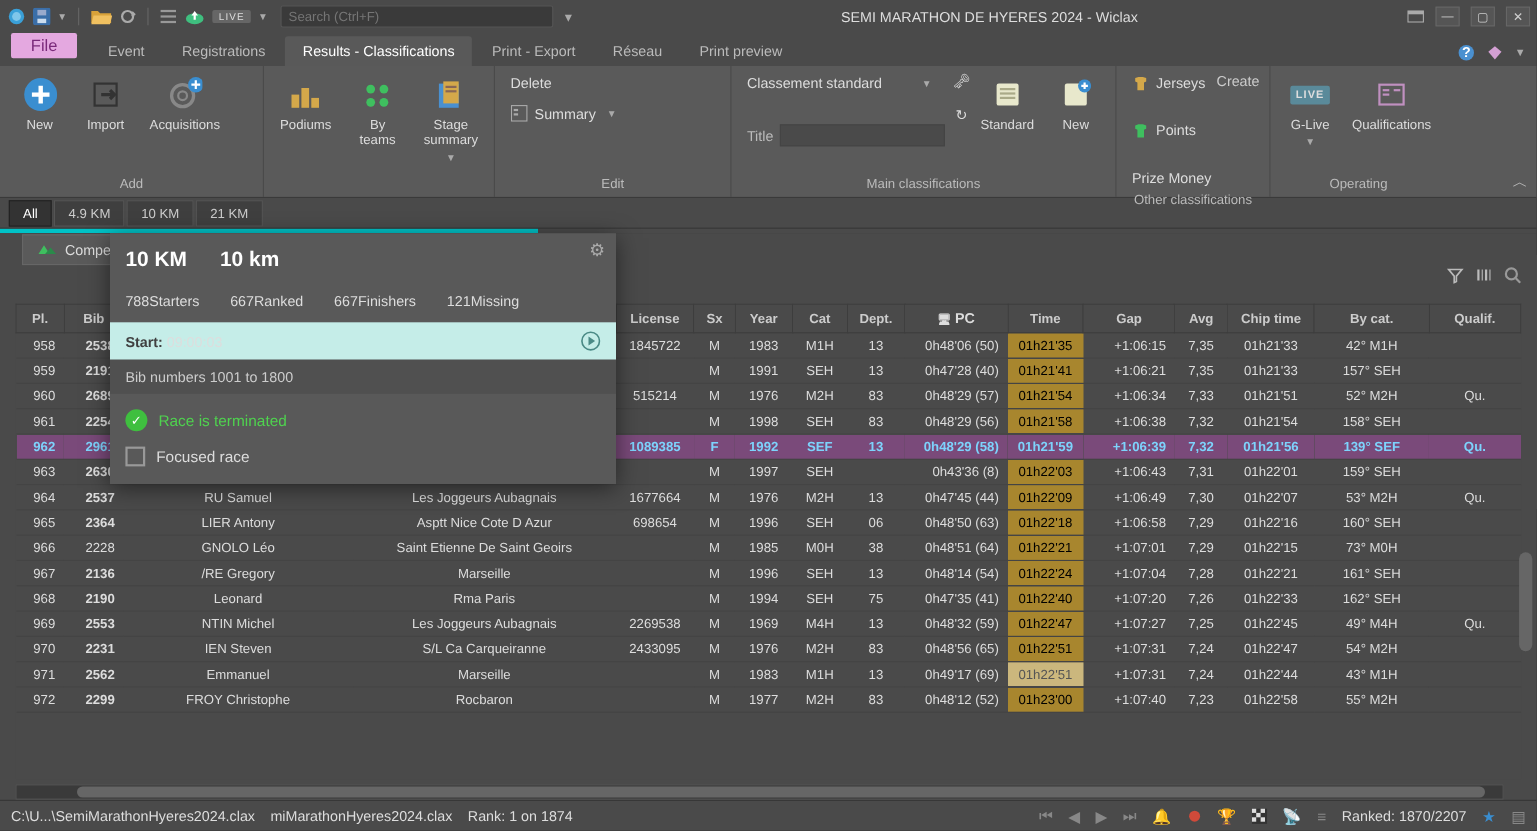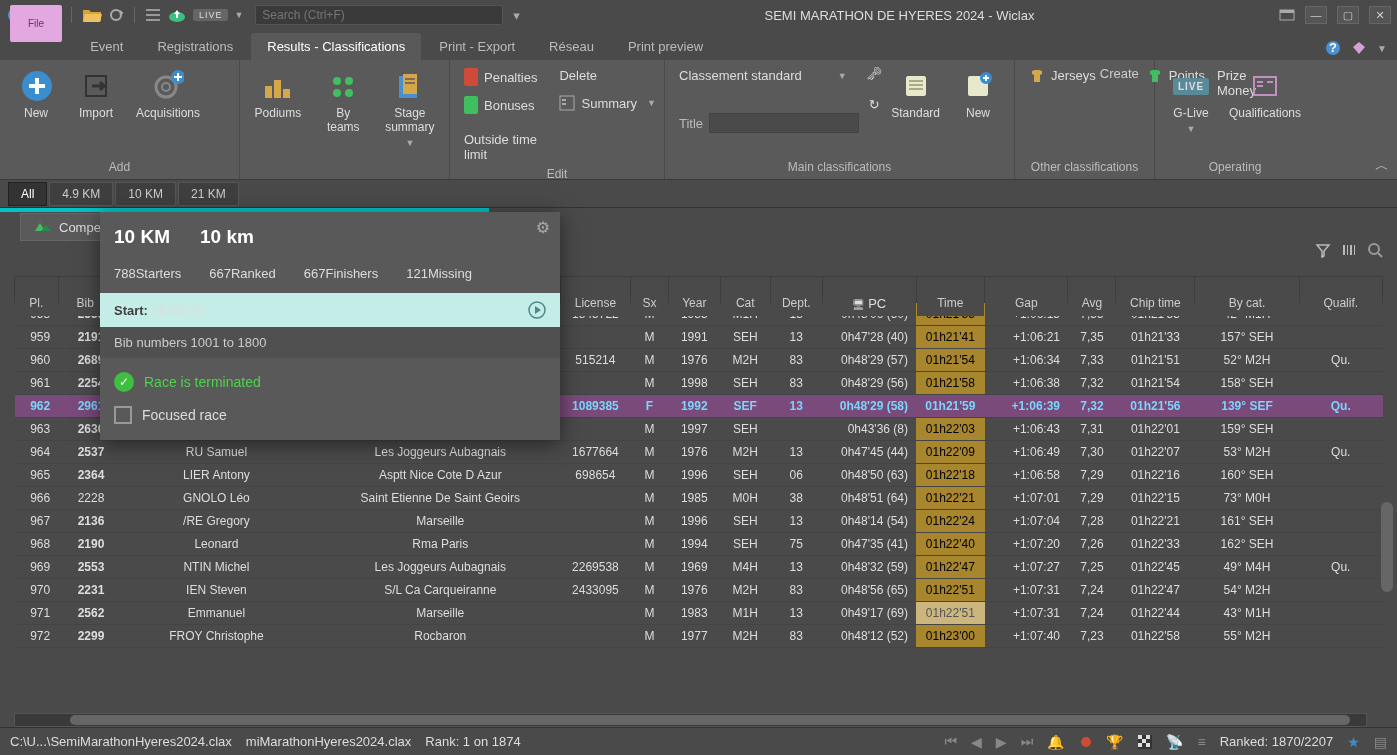--- a/index.html
+++ b/index.html
@@ -3,21 +3,21 @@
 <meta charset="utf-8">
 <style>
 *{margin:0;padding:0;box-sizing:border-box;font-family:"Segoe UI",Tahoma,sans-serif;font-size:13px;color:#ddd}
 html,body{width:1397px;height:755px;background:#3d3d3d;overflow:hidden}
 .qat{height:30px;background:#4a4a4a;display:flex;align-items:center;padding:0 6px;gap:6px}
 .qat .sep{width:1px;height:16px;background:#666;margin:0 4px}
 .qat .search{flex:0 0 248px;height:20px;background:#3a3a3a;border:1px solid #555;border-radius:2px;padding:2px 6px;color:#aaa;font-size:12px;margin-left:6px}
 .qat .title{flex:1;text-align:center;color:#ddd;font-size:13px}
 .qat .winbtn{width:22px;height:18px;background:#555;border:1px solid #666;margin-left:4px;display:flex;align-items:center;justify-content:center;font-size:11px;color:#ccc}
 .tabsbar{height:30px;background:#4a4a4a;display:flex;align-items:flex-end;padding:0 10px;gap:2px}
-.tabsbar .filebtn{background:#e4a8e0;color:#7a2a7a;padding:13px 18px;border-radius:2px;margin-right:10px;margin-bottom:18px;font-size:10px}
+.tabsbar .filebtn{background:#e4a8e0;color:#7a2a7a;padding:3px 18px;border-radius:2px;margin-right:10px;margin-bottom:7px;font-size:15px}
 .tabsbar .tab{padding:6px 16px;color:#bbb;border-radius:3px 3px 0 0;cursor:pointer}
 .tabsbar .tab.active{background:#595959;color:#fff}
 .tabsbar .spacer{flex:1}
 .tabsbar .helpicons{display:flex;gap:10px;align-items:center;padding-bottom:4px}
 .ribbon{height:120px;background:#5a5a5a;display:flex;border-bottom:1px solid #3a3a3a;position:relative}
 .ribgroup{border-right:1px solid #4a4a4a;padding:6px 10px 2px;display:flex;flex-direction:column;justify-content:space-between}
 .ribgroup .content{display:flex;gap:8px;align-items:flex-start}
 .ribgroup .glabel{text-align:center;color:#bbb;font-size:12px;padding:3px 0}
 .bigbtn{display:flex;flex-direction:column;align-items:center;gap:4px;padding:4px 6px;cursor:pointer;min-width:52px}
 .bigbtn .ico{width:32px;height:32px;display:flex;align-items:center;justify-content:center}
@@ -29,21 +29,21 @@
 .distancebar{height:28px;background:#4a4a4a;display:flex;align-items:center;padding:4px 8px;gap:2px;border-bottom:1px solid #333}
 .distancebar .dtab{padding:4px 12px;background:#3f3f3f;color:#ccc;border:1px solid #555;font-size:12px;cursor:pointer}
 .distancebar .dtab.all{background:#333;color:#fff;border:1px solid #222}
 .tealbar{height:4px;background:linear-gradient(to right,#00c3c7 0%,#00c3c7 35%,#4a4a4a 35%);}
 .maingrid{position:relative;height:calc(755px - 30px - 30px - 120px - 28px - 4px - 28px);background:#4a4a4a}
 .comptabs{position:absolute;top:0;left:20px;height:30px;display:flex;align-items:center}
 .comptabs .ct{background:#5a5a5a;padding:5px 12px;border:1px solid #666;color:#ccc;font-size:12px;display:flex;align-items:center;gap:6px}
 .gridicons{position:absolute;top:30px;right:14px;display:flex;gap:10px;color:#bbb}
 .tablewrap{position:absolute;top:64px;left:14px;right:14px;bottom:18px;overflow:hidden;background:#4a4a4a}
 table{border-collapse:collapse;width:100%;table-layout:fixed}
-th{background:#4a4a4a;color:#ccc;font-weight:normal;font-size:12px;padding:5px 4px;border:1px solid #3d3d3d;text-align:center;position:sticky;top:14px}
+th{background:#4a4a4a;color:#ccc;font-weight:bold;font-size:12px;padding:5px 4px;border:1px solid #3d3d3d;text-align:center;position:sticky;top:0}
 td{padding:4px 4px;font-size:12px;color:#ddd;text-align:center;border-bottom:1px solid #444;white-space:nowrap;overflow:hidden}
 tr.purple td{background:#7a4a7a;color:#7dd3fc;font-weight:bold}
 td.time{background:#a8862e;color:#000}
 td.timefade{background:#cbb77d;color:#555}
 td.left{text-align:center}
 td.right{text-align:right;padding-right:8px}
 .hscroll{position:absolute;bottom:0;left:14px;right:30px;height:14px;background:#3a3a3a;border:1px solid #555}
 .hscroll .thumb{position:absolute;left:55px;top:1px;height:10px;width:1280px;background:#666;border-radius:5px}
 .vscroll{position:absolute;top:290px;right:4px;width:12px;height:90px;background:#666;border-radius:6px}
 .popup{position:absolute;top:0;left:100px;width:460px;background:#595959;box-shadow:0 4px 20px rgba(0,0,0,.5);z-index:100}
@@ -221,33 +221,20 @@
         <div class="lbl" style="white-space:pre-line">Stage
 summary</div>
         <span style="font-size:9px;color:#aaa">▼</span>
       </div>
     </div>
     <div class="glabel">&nbsp;</div>
   </div>
 
   <div class="ribgroup" style="width:215px">
     <div class="content" style="flex-direction:row;gap:14px">
-      <div style="display:flex;flex-direction:column;gap:6px">
-        <div class="smallrow">
-            <div class="sq" style="background:#d04a3a"></div>
-            <span>Penalties</span>
-          </div>
-        <div class="smallrow">
-            <div class="sq" style="background:#3fbf5f"></div>
-            <span>Bonuses</span>
-          </div>
-        <div class="smallrow" style="margin-top:8px">
-            <span>Outside time limit</span>
-          </div>
-      </div>
       <div style="display:flex;flex-direction:column;gap:8px">
         <div class="smallrow">
             <span>Delete</span>
           </div>
         <div class="smallrow">
           <svg width="16" height="16">
               <rect x="1" y="1" width="14" height="14" fill="none" stroke="#aaa"></rect>
               <rect x="3" y="4" width="4" height="2" fill="#aaa"></rect>
               <rect x="3" y="8" width="4" height="2" fill="#aaa"></rect>
             </svg>
@@ -299,21 +286,21 @@
               </div>
             <div class="lbl">New</div>
           </div>
         </div>
       </div>
     </div>
     <div class="glabel">Main classifications</div>
   </div>
 
   <div class="ribgroup" style="width:140px">
-    <div class="content" style="flex-direction:row;gap:4px">
+    <div class="content" style="flex-direction:column;gap:24px">
       <div style="display:flex;justify-content:space-between;width:120px">
         <div class="smallrow">
             <svg width="16" height="14">
               <path d="M3 2l3-1h4l3 1v3l-2 1v7H5V6L3 5z" fill="#d4a84a"></path>
             </svg>
             <span>Jerseys</span>
           </div>
         <span style="color:#ccc">Create</span>
       </div>
       <div class="smallrow">

